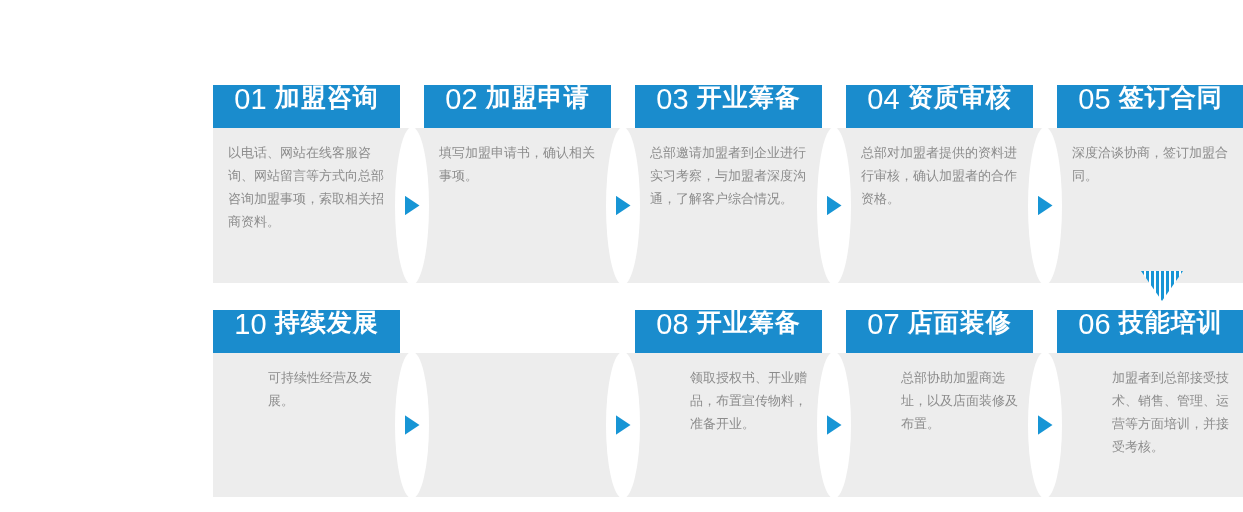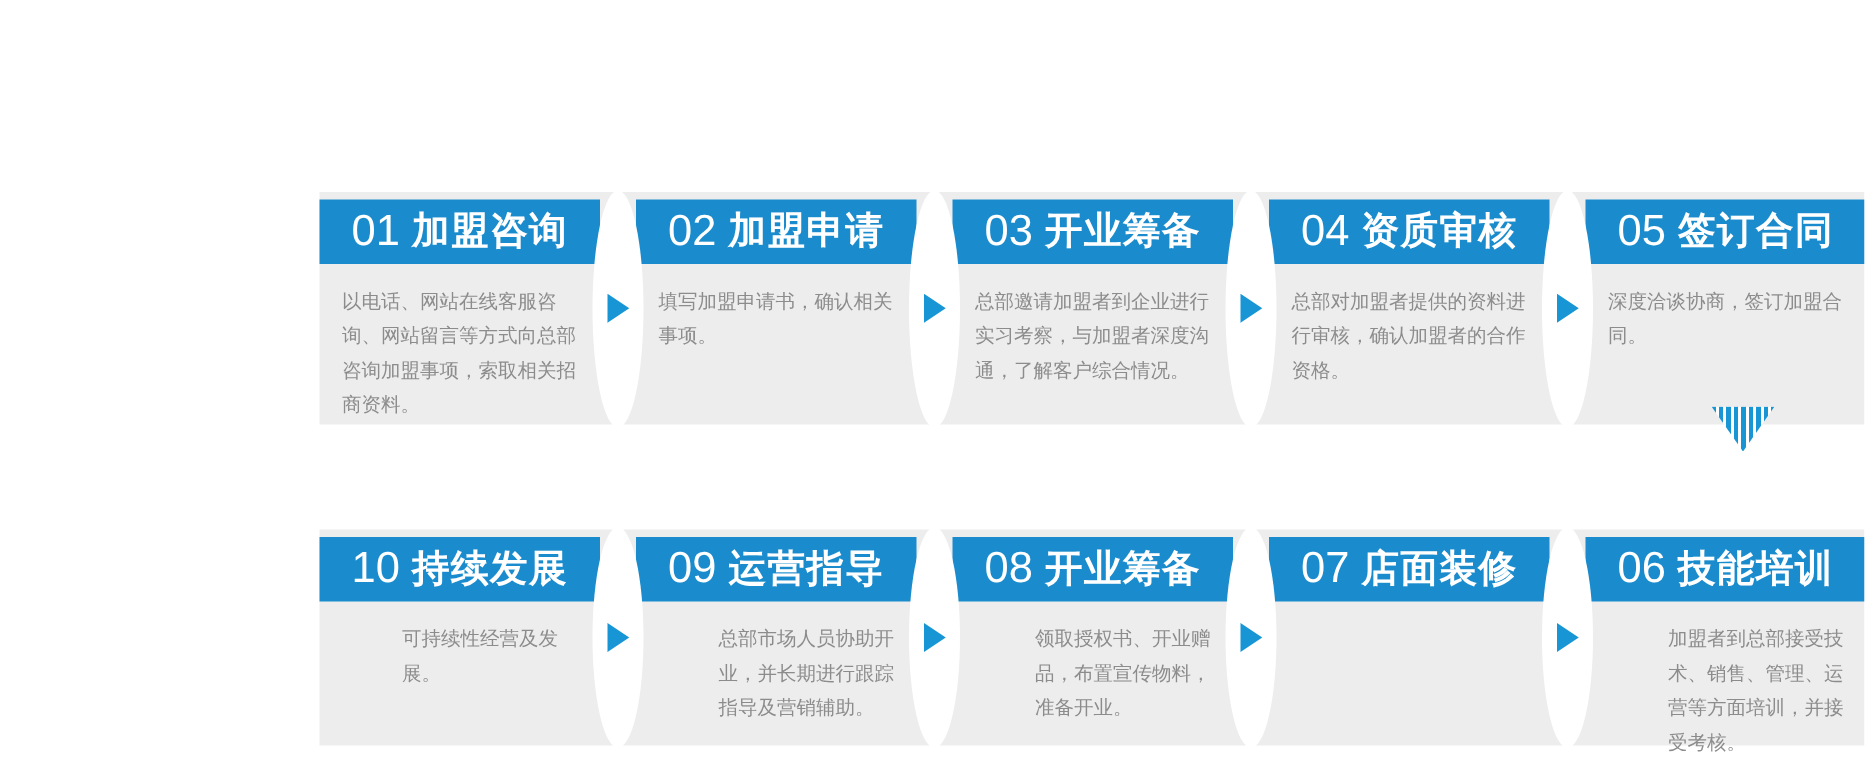--- a/index.html
+++ b/index.html
@@ -20,23 +20,22 @@
   .row1{top:85px;height:198px;}
   .row2{top:310px;height:132px;}
   .band{position:absolute;left:0;top:43px;width:100%;background:var(--body-bg);}
   .row1 .band{height:155px;}
   .row2 .band{height:144px;}
   .card{position:absolute;top:0;width:187px;}
   .card-header{
     height:43px;
     background:var(--header-blue);
     color:#ffffff;
-    display:flex;align-items:center;justify-content:center;
+    display:flex;align-items:flex-start;justify-content:center;
     gap:8px;
-    margin-top:48px;
   }
   .num{font-size:29px;font-weight:400;line-height:1;}
   .title{font-size:25px;font-weight:700;line-height:1;letter-spacing:1px;}
   .card-body{
     padding:13px 15px 0 15px;
     font-size:13px;
     line-height:1.78;
     color:var(--body-text);
   }
   .row1 .card-body{min-height:142px;}
@@ -140,41 +139,35 @@
     <div class="band"></div>
 
     <article class="card" style="left:0">
       <header class="card-header">
         <span class="num">10</span>
         <span class="title">持续发展</span>
       </header>
       <div class="card-body">可持续性经营及发展。</div>
     </article>
 
-    <article class="card" style="left:211px">
-      <header class="card-header">
-        <span class="num">09</span>
-        <span class="title">运营指导</span>
-      </header>
-      <div class="card-body">总部市场人员协助开业，并长期进行跟踪指导及营销辅助。</div>
-    </article>
 
     <article class="card" style="left:422px">
       <header class="card-header">
         <span class="num">08</span>
         <span class="title">开业筹备</span>
       </header>
       <div class="card-body">领取授权书、开业赠品，布置宣传物料，准备开业。</div>
     </article>
 
     <article class="card" style="left:633px">
       <header class="card-header">
         <span class="num">07</span>
         <span class="title">店面装修</span>
       </header>
+      <div class="card-body">总部协助加盟商选址，以及店面装修及布置。</div>
     </article>
 
     <article class="card" style="left:844px">
       <header class="card-header">
         <span class="num">06</span>
         <span class="title">技能培训</span>
       </header>
       <div class="card-body">加盟者到总部接受技术、销售、管理、运营等方面培训，并接受考核。</div>
     </article>
 

